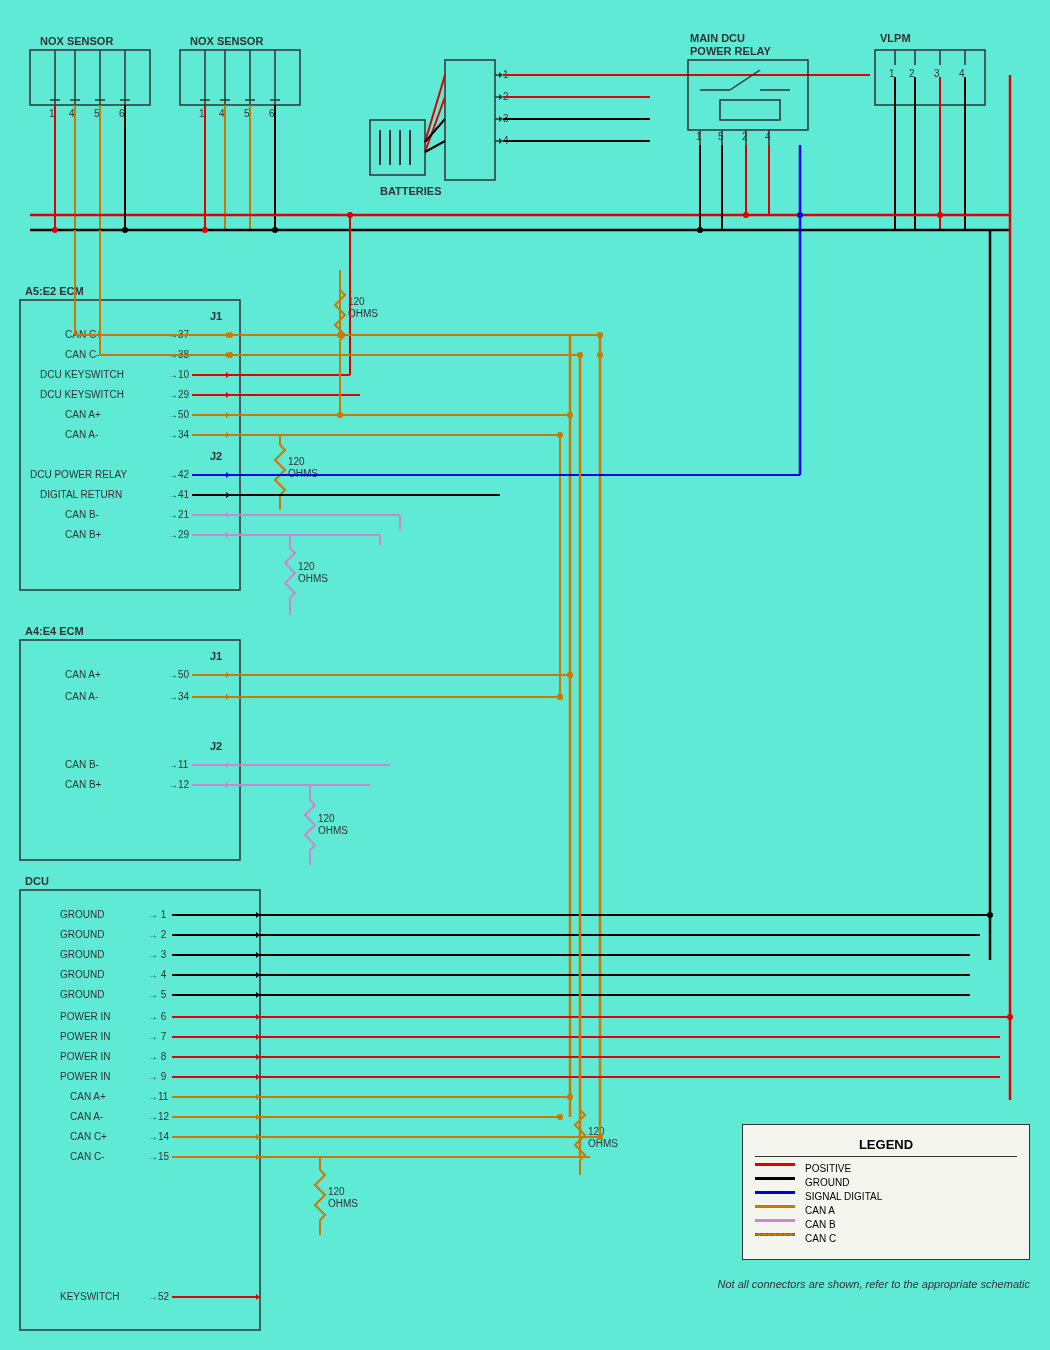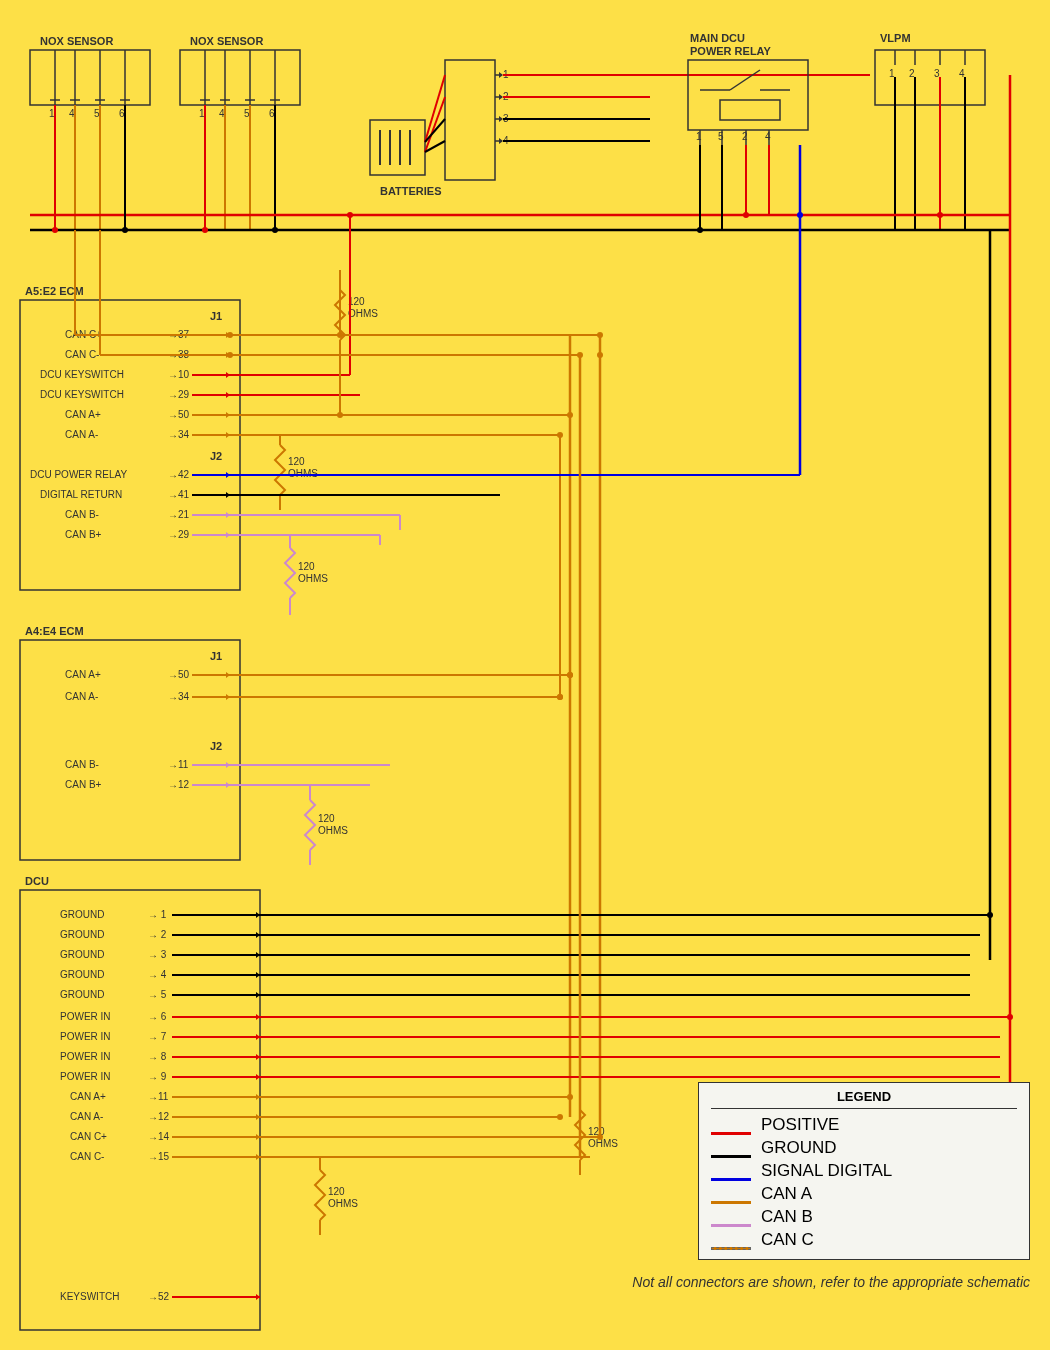--- a/index.html
+++ b/index.html
@@ -9,62 +9,62 @@
       background: #f5f5f0;
       font-family: Arial, sans-serif;
       font-size: 11px;
       overflow: hidden;
       position: relative;
     }
     .diagram-container {
       width: 1050px;
       height: 1350px;
       position: relative;
-      background: #fde047;
+      background: #5eead4;
     }
     svg.main-diagram {
       position: absolute;
       top: 0; left: 0;
       width: 1050px;
       height: 1350px;
     }
     .legend-box {
       position: absolute;
       bottom: 90px;
       right: 20px;
-      width: 332px;
+      width: 288px;
       background: #f5f5f0;
       border: 1.5px solid #333;
-      padding: 6px 12px;
+      padding: 12px 12px;
     }
     .legend-title {
       text-align: center;
       font-weight: bold;
       font-size: 13px;
       margin-bottom: 6px;
       border-bottom: 1px solid #333;
       padding-bottom: 4px;
     }
     .legend-item {
       display: flex;
-      align-items: flex-end;
+      align-items: flex-start;
       margin: 3px 0;
-      font-size: 17px;
+      font-size: 10px;
     }
     .legend-line {
       width: 40px;
       height: 3px;
       margin-right: 10px;
       flex-shrink: 0;
     }
     .footnote {
       position: absolute;
       bottom: 60px;
       right: 20px;
-      font-size: 14px;
+      font-size: 11px;
       font-style: italic;
       color: #333;
     }
   </style>
 </head>
 <body>
 
 <div class="diagram-container">
 
 <svg class="main-diagram" viewBox="0 0 1050 1350">

